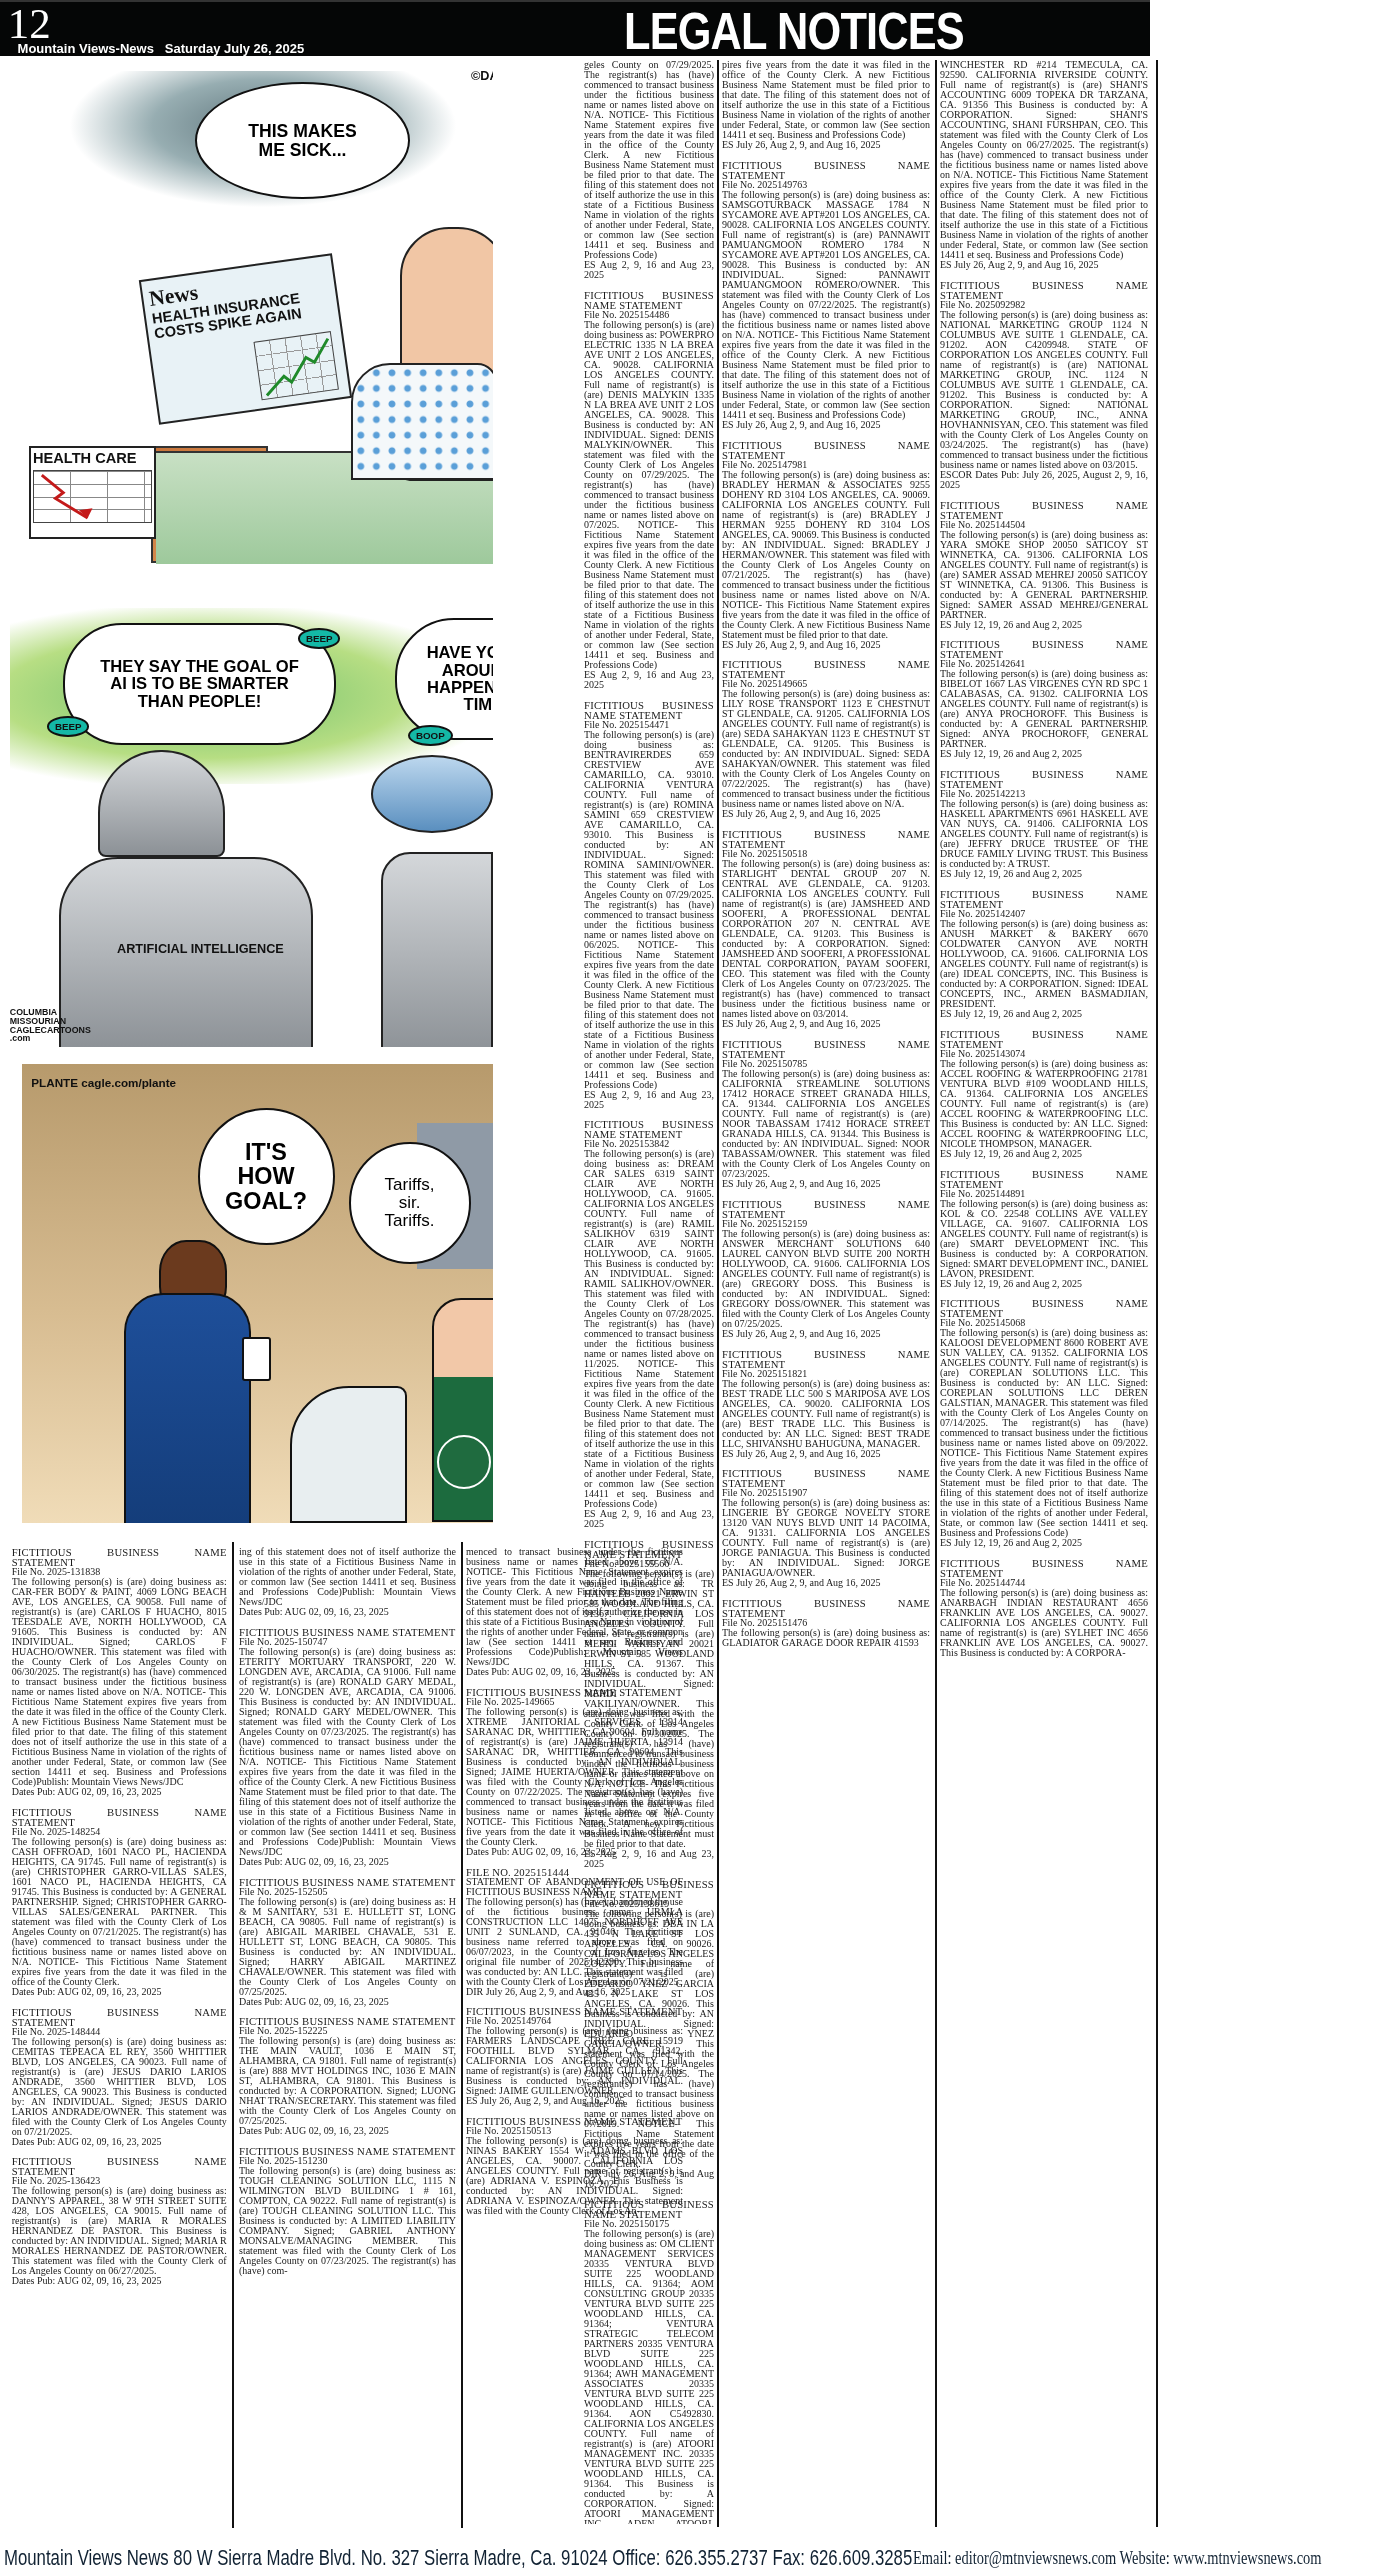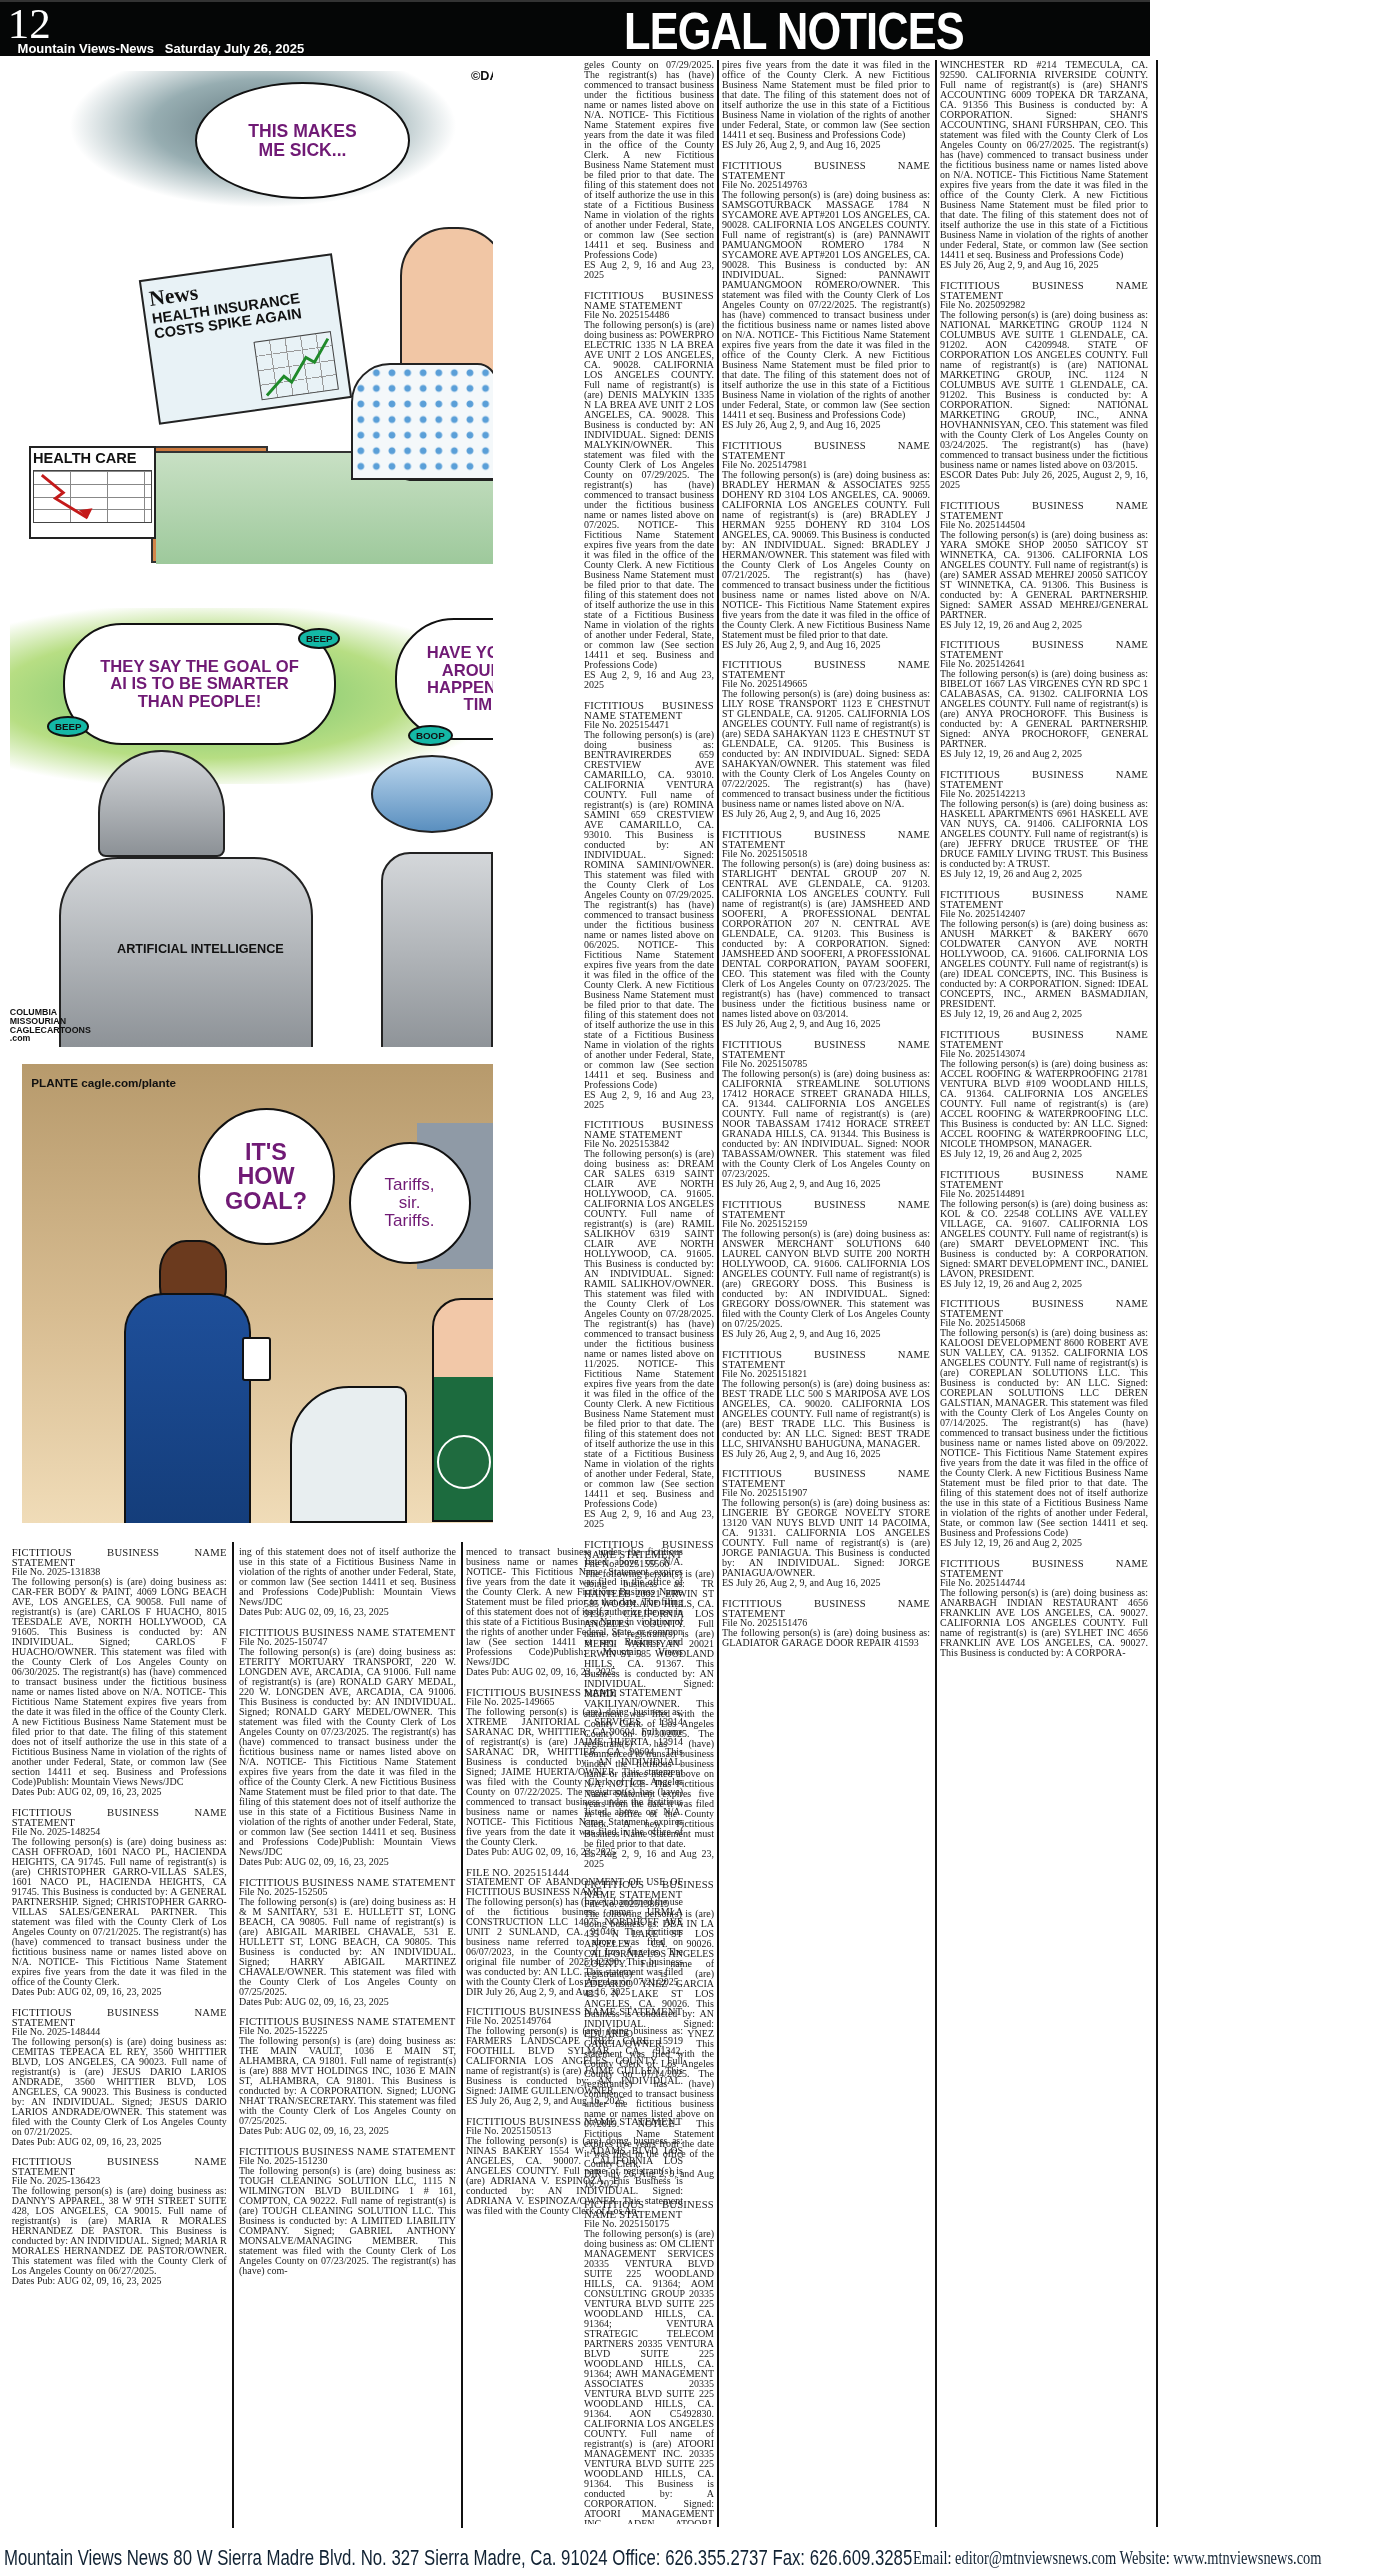--- a/index.html
+++ b/index.html
@@ -10,21 +10,21 @@
   .page-num { position: absolute; left: 7.8px; top: 0px; font-family: "Liberation Serif", serif; color: #fff; font-size: 43px; line-height: 43px; }
   .pub-line { position: absolute; left: 17.6px; top: 39px; font-family: "Liberation Sans", sans-serif; font-weight: bold; color: #fff; font-size: 13px; }
   .section-title { position: absolute; left: 624px; top: 2px; font-family: "Liberation Sans", sans-serif; font-weight: bold; color: #fff; font-size: 51px; line-height: 55px; letter-spacing: -1px; transform: scaleX(0.85); transform-origin: left top; }
 
   .cartoons { position: absolute; left: 0; top: 57px; width: 493px; height: 1473px; }
   .cartoon { position: absolute; left: 0; width: 493px; overflow: hidden; }
   .cartoon-1 { top: 3.9px; height: 503px; background: #fff; }
   .cartoon-2 { top: 522px; height: 468px; background: #fff; }
   .cartoon-3 { top: 1007px; height: 459px; left: 21.5px; width: 471px; background: linear-gradient(180deg, #b79a6c 0%, #d8bd92 55%, #f0dcb8 100%); }
 
-  .bubble { position: absolute; background: #fff; border: 2px solid #111; border-radius: 50%; display: flex; align-items: center; justify-content: center; text-align: center; font-family: "Liberation Sans", sans-serif; font-weight: bold; color: #701a75; line-height: 1.05; }
+  .bubble { position: absolute; background: #fff; border: 2px solid #111; border-radius: 50%; display: flex; align-items: center; justify-content: center; text-align: center; font-family: "Liberation Sans", sans-serif; font-weight: bold; color: #000000; line-height: 1.05; }
   .credit { position: absolute; font-family: "Liberation Sans", sans-serif; font-weight: bold; color: #111; }
 
   .news-paper { position: absolute; left: 148px; top: 205px; width: 195px; height: 146px; background: #e8f2f6; border: 2px solid #222; transform: rotate(-8deg); padding: 5.9px; }
   .news-paper .hdr { font-family: "Liberation Serif", serif; font-weight: bold; font-size: 21.5px; }
   .news-paper .head { font-family: "Liberation Sans", sans-serif; font-weight: bold; font-size: 14.6px; line-height: 1.05; }
   .news-paper .chart { position: absolute; right: 9.8px; bottom: 7.8px; width: 78px; height: 59px; border: 1px solid #444; background:
       repeating-linear-gradient(90deg, transparent 0 14.6px, #999 14.6px 15.6px), repeating-linear-gradient(0deg, transparent 0 13.7px, #999 13.7px 14.6px); }
   .hc-sign { position: absolute; left: 29px; top: 385px; width: 127px; height: 93px; background: #fff; border: 2px solid #222; padding: 2px; }
   .hc-sign .lbl { font-family: "Liberation Sans", sans-serif; font-weight: bold; font-size: 14.6px; }
   .hc-sign .chart { margin-top: 3.9px; height: 53px; border: 1px solid #444; background:

